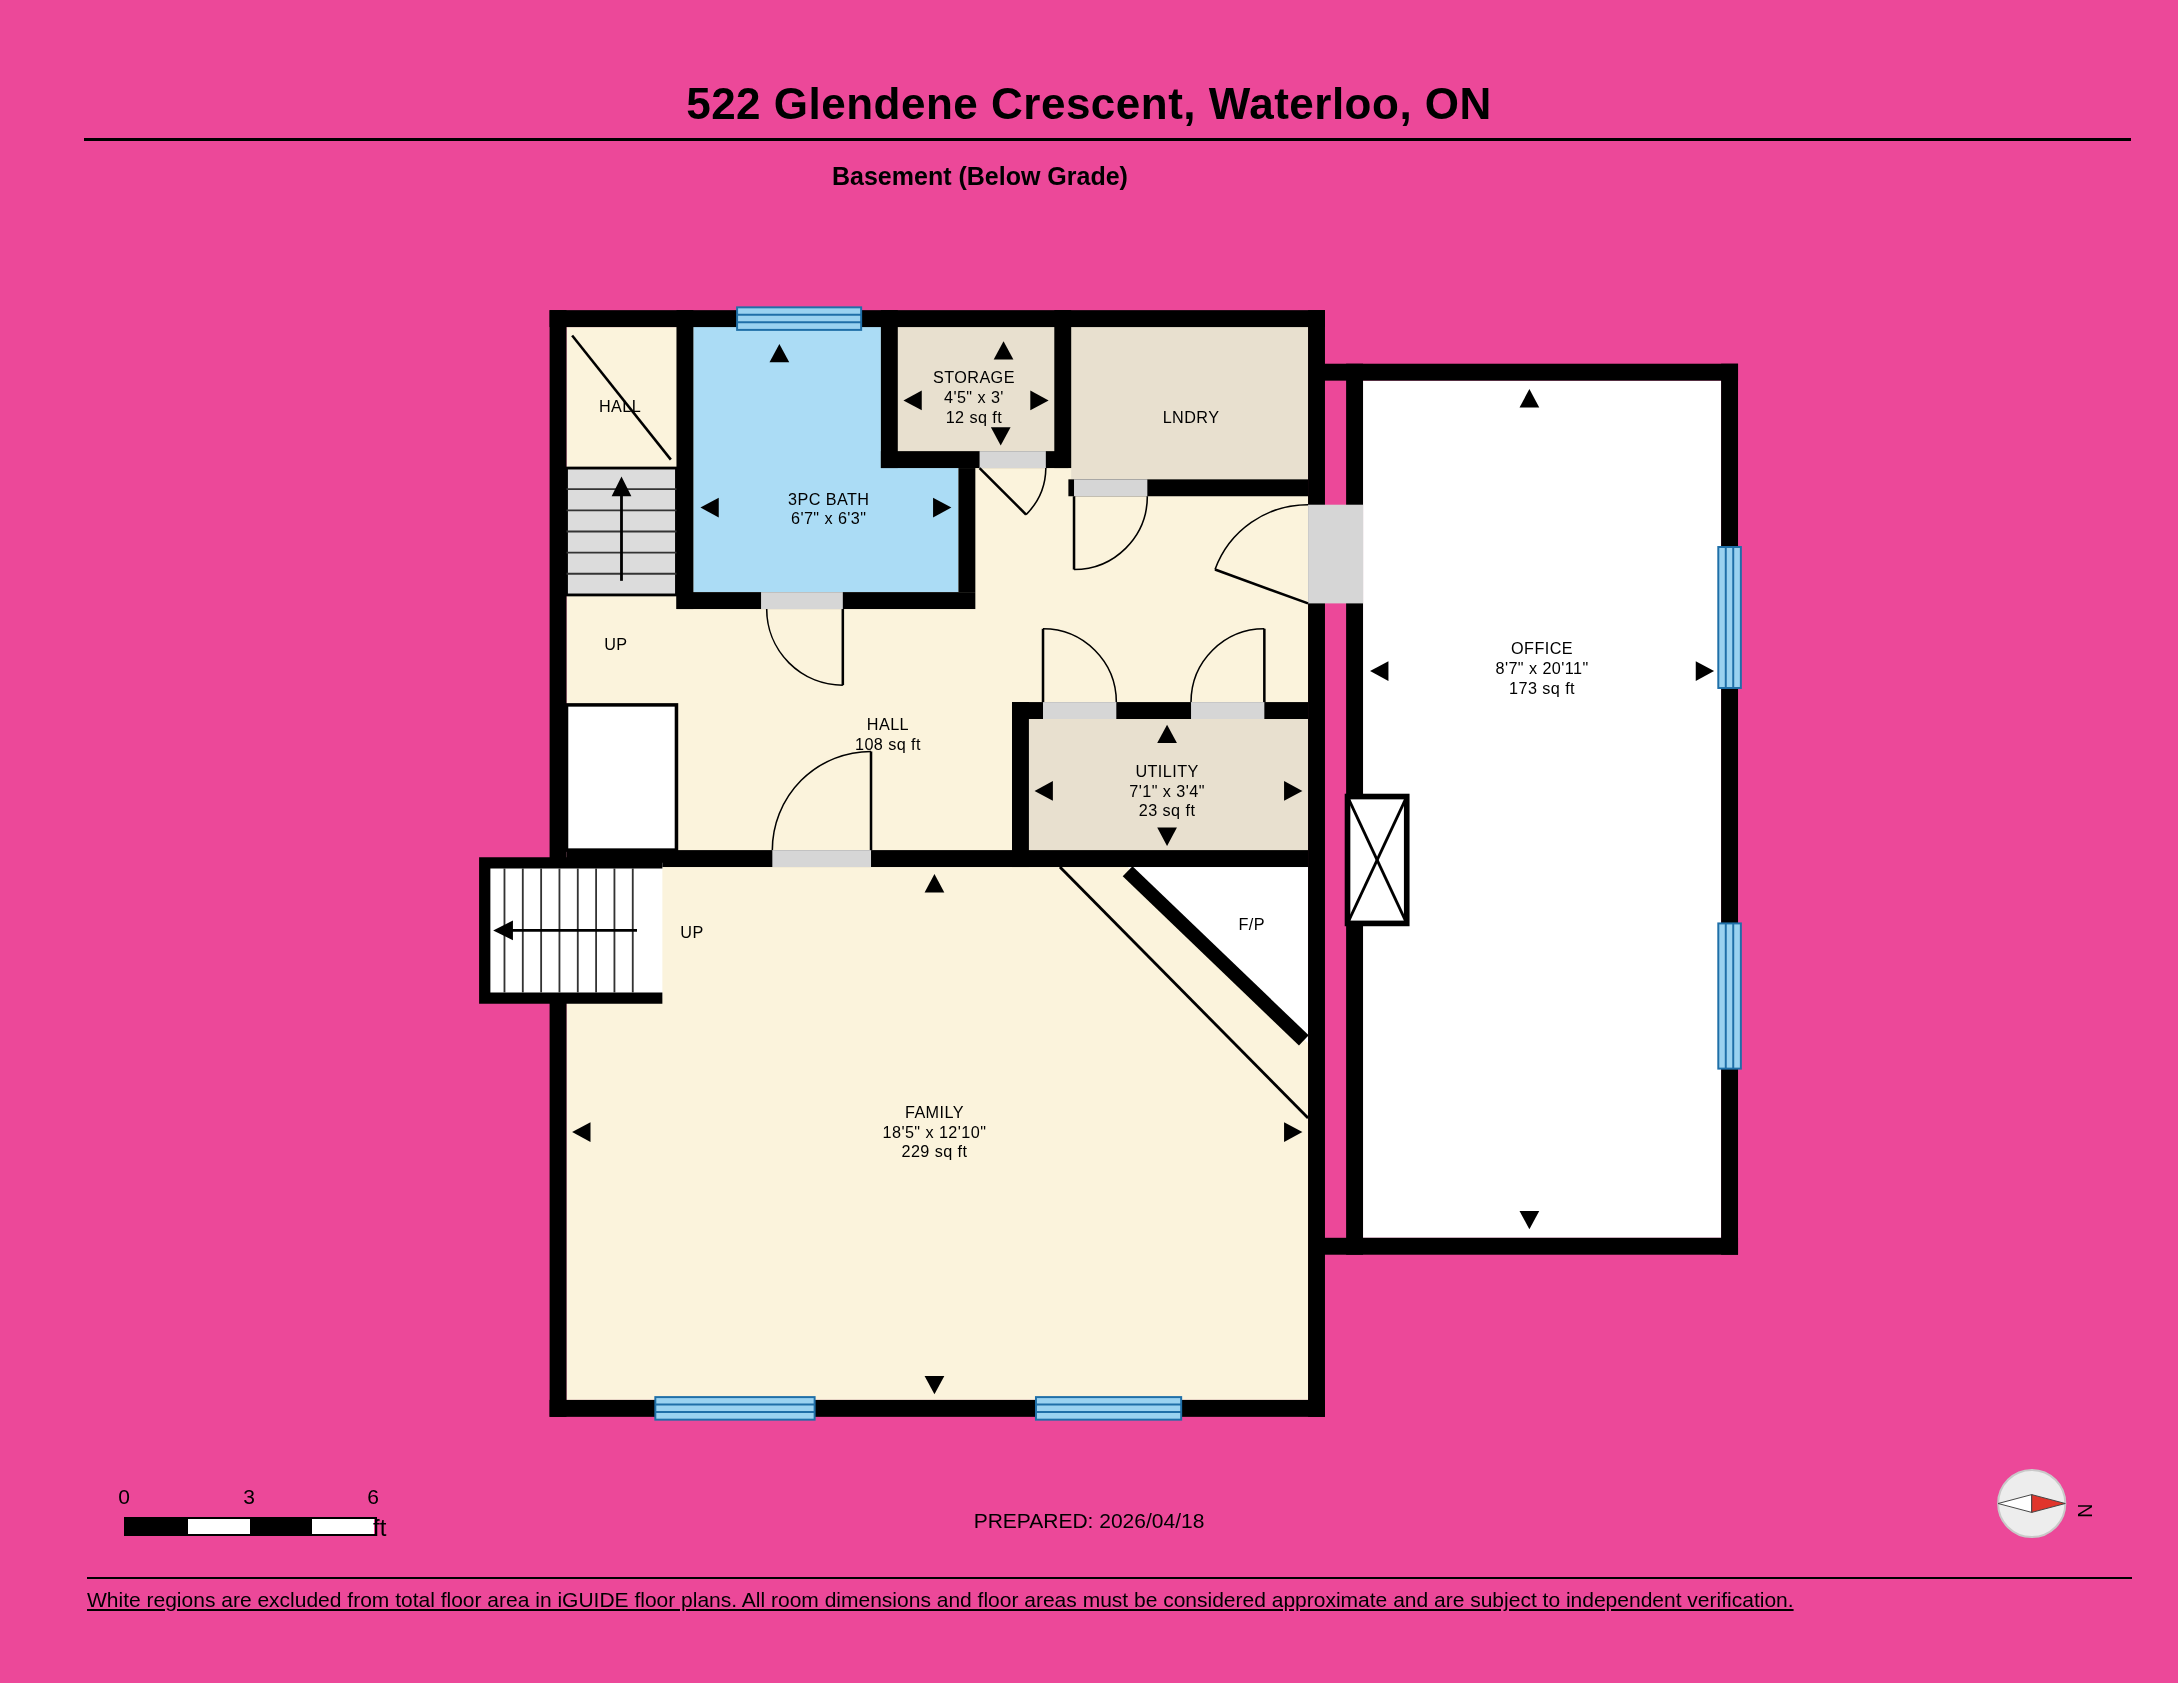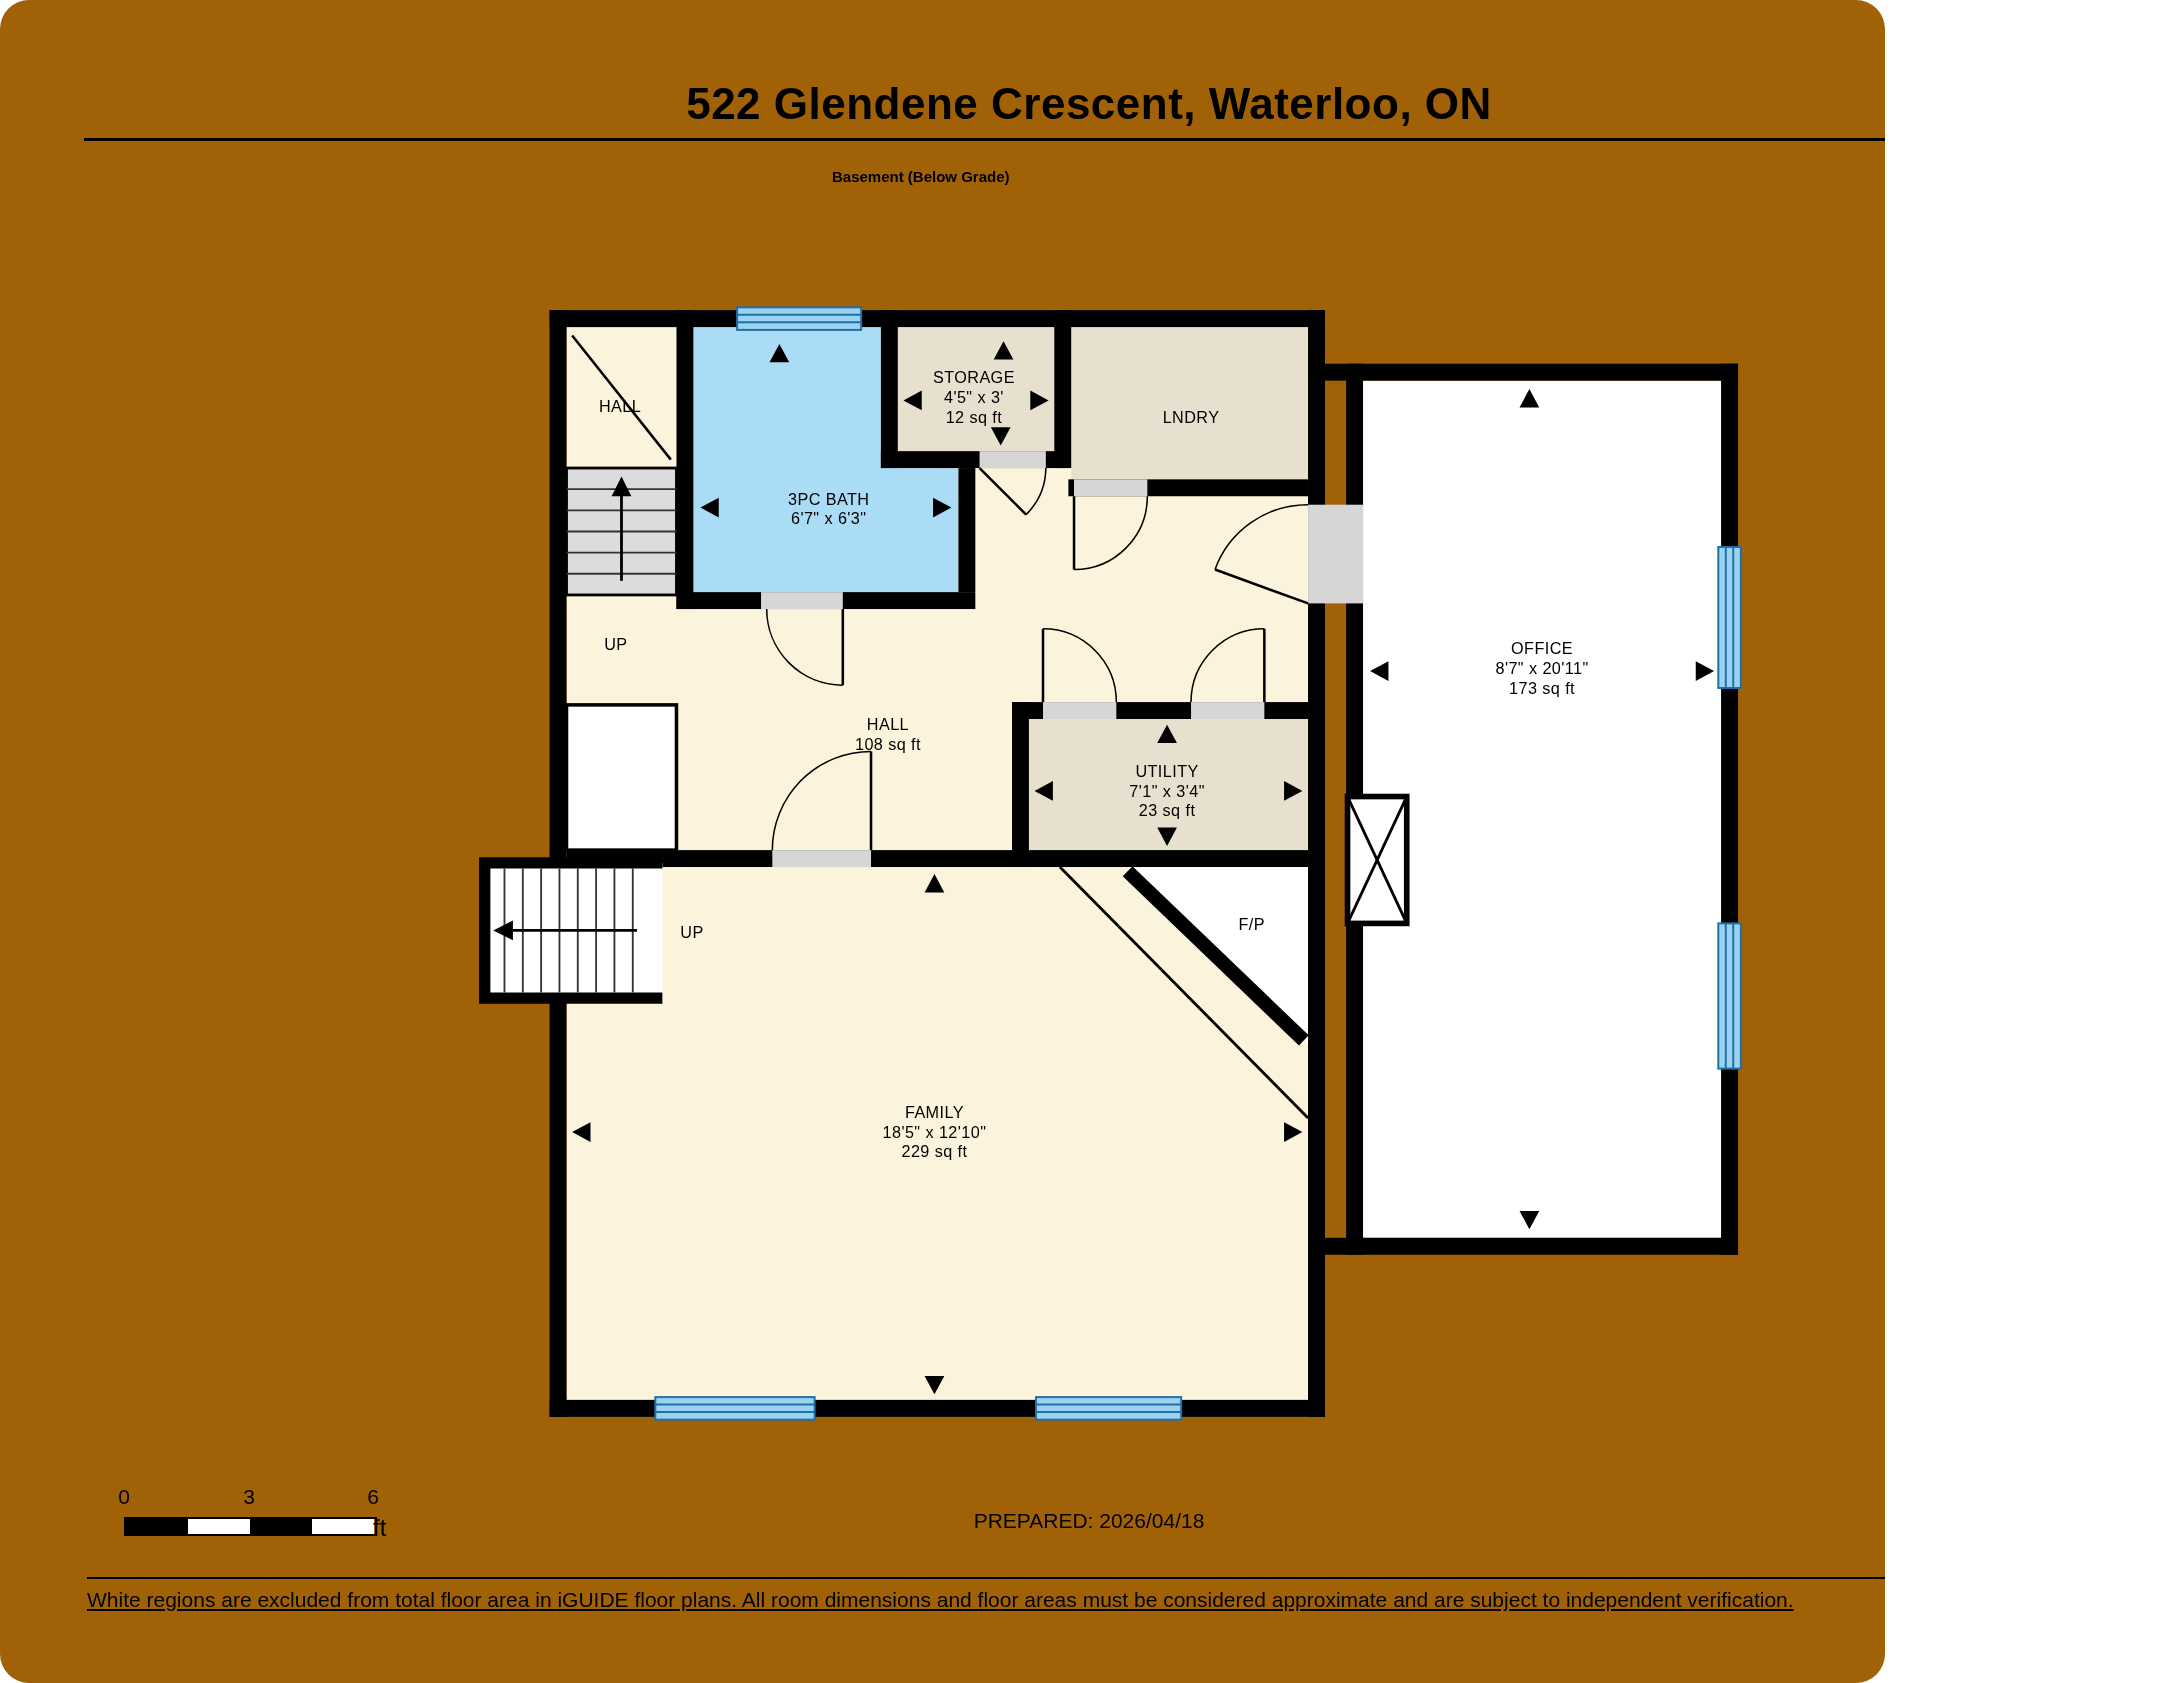--- a/index.html
+++ b/index.html
@@ -1,23 +1,23 @@
 <!DOCTYPE html>
 <html><head>
 <meta charset="utf-8">
 <style>
   html,body{margin:0;padding:0;background:#fff;}
-  .page{position:relative;width:1885px;height:1683px;background:#a16207;overflow:hidden;
-        font-family:"Liberation Sans",sans-serif;color:#000;border-radius:29px;}
+  .page{position:relative;width:2178px;height:1683px;background:#ec4899;overflow:hidden;
+        font-family:"Liberation Sans",sans-serif;color:#000;}
   .title{position:absolute;top:79px;left:0;width:2178px;text-align:center;
          font-size:44px;font-weight:bold;letter-spacing:0.5px;}
   .rule{position:absolute;background:#000;}
   .rule-top{top:138px;left:84px;width:2047px;height:3px;}
   .rule-bottom{top:1577px;left:87px;width:2045px;height:2px;}
-  .legend{position:absolute;top:158px;left:832px;display:flex;gap:24px;font-size:15px;}
+  .legend{position:absolute;top:158px;left:832px;display:flex;gap:24px;font-size:25px;}
   .legend-title{font-weight:bold;line-height:37px;white-space:nowrap;}
   .legend-areas div{line-height:37px;white-space:nowrap;}
   .plan-svg{position:absolute;left:465px;top:296px;}
   .scalebar{position:absolute;left:124px;top:1517px;}
   .scalebar .tick{position:absolute;top:-32px;font-size:21px;transform:translateX(-50%);}
   .scalebar .bar{display:flex;width:249px;height:15px;border:2px solid #000;box-sizing:content-box;}
   .scalebar .seg{width:62px;height:100%;}
   .seg-b{background:#000;} .seg-w{background:#fff;}
   .scalebar .unit{position:absolute;left:249px;top:-3px;font-size:24px;}
   .prepared{position:absolute;top:1509px;left:0;width:2178px;text-align:center;font-size:21px;}

